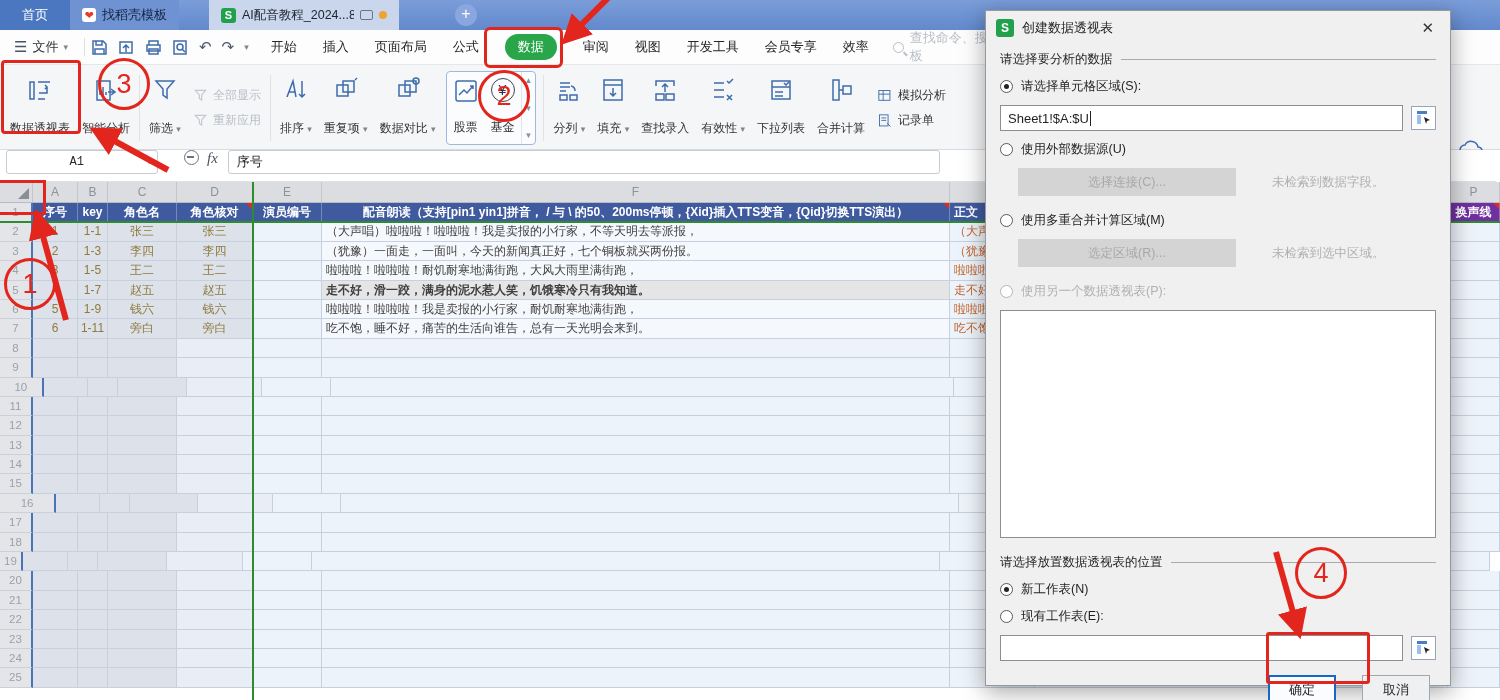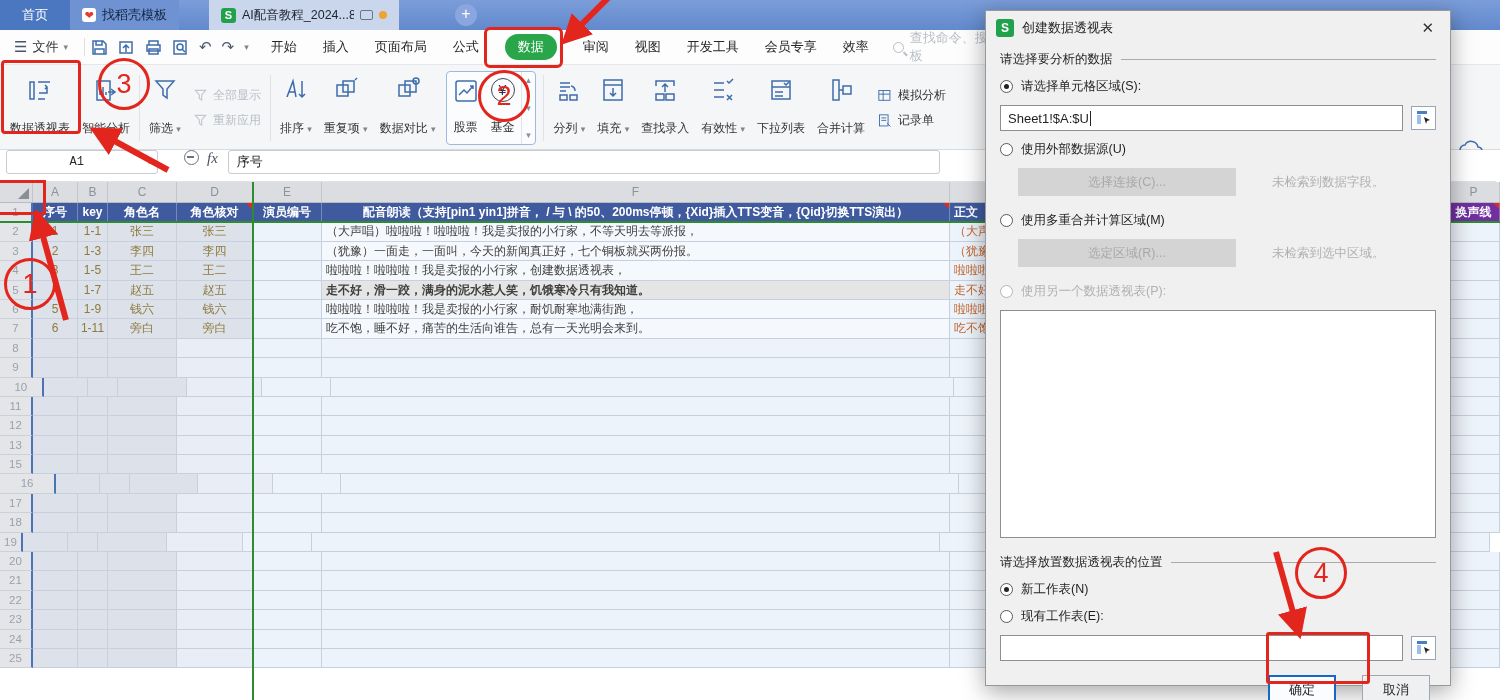--- a/index.html
+++ b/index.html
@@ -404,21 +404,21 @@
           <div class="cell " style="width: 413px; background: rgb(237, 243, 250);"></div>
           <div class="cell " style="width: 52px; background: rgb(237, 243, 250);"></div>
         </div>
         <div class="g-row">
           <div class="rh" style="width: 33px;">4</div>
           <div class="cell c-olive center" style="width: 45px; background: rgb(221, 226, 234);">3</div>
           <div class="cell c-olive center" style="width: 30px; background: rgb(221, 226, 234);">1-5</div>
           <div class="cell c-olive center" style="width: 69px; background: rgb(221, 226, 234);">王二</div>
           <div class="cell c-olive center" style="width: 76px; background: rgb(221, 226, 234);">王二</div>
           <div class="cell c-olive center" style="width: 69px; background: rgb(237, 243, 250);"></div>
-          <div class="cell c-dark left" style="width: 628px; background: rgb(245, 249, 253);">啦啦啦！啦啦啦！我是卖报的小行家，创建数据透视表，</div>
+          <div class="cell c-dark left" style="width: 628px; background: rgb(245, 249, 253);">啦啦啦！啦啦啦！耐饥耐寒地满街跑，大风大雨里满街跑，</div>
           <div class="cell c-orange left" style="width: 85px; background: rgb(237, 243, 250);">啦啦啦</div>
           <div class="cell " style="width: 413px; background: rgb(237, 243, 250);"></div>
           <div class="cell " style="width: 52px; background: rgb(237, 243, 250);"></div>
         </div>
         <div class="g-row">
           <div class="rh" style="width: 33px;">5</div>
           <div class="cell c-olive center" style="width: 45px; background: rgb(221, 226, 234);">4</div>
           <div class="cell c-olive center" style="width: 30px; background: rgb(221, 226, 234);">1-7</div>
           <div class="cell c-olive center" style="width: 69px; background: rgb(221, 226, 234);">赵五</div>
           <div class="cell c-olive center" style="width: 76px; background: rgb(221, 226, 234);">赵五</div>
@@ -507,20 +507,32 @@
           <div class="cell " style="width: 69px; background: rgb(221, 226, 234);"></div>
           <div class="cell " style="width: 76px; background: rgb(233, 238, 246);"></div>
           <div class="cell " style="width: 69px; background: rgb(237, 243, 250);"></div>
           <div class="cell " style="width: 628px; background: rgb(237, 243, 250);"></div>
           <div class="cell " style="width: 85px; background: rgb(237, 243, 250);"></div>
           <div class="cell " style="width: 413px; background: rgb(237, 243, 250);"></div>
           <div class="cell " style="width: 52px; background: rgb(237, 243, 250);"></div>
         </div>
         <div class="g-row">
           <div class="rh" style="width: 33px;">13</div>
+          <div class="cell " style="width: 45px; background: rgb(221, 226, 234);"></div>
+          <div class="cell " style="width: 30px; background: rgb(221, 226, 234);"></div>
+          <div class="cell " style="width: 69px; background: rgb(221, 226, 234);"></div>
+          <div class="cell " style="width: 76px; background: rgb(233, 238, 246);"></div>
+          <div class="cell " style="width: 69px; background: rgb(237, 243, 250);"></div>
+          <div class="cell " style="width: 628px; background: rgb(237, 243, 250);"></div>
+          <div class="cell " style="width: 85px; background: rgb(237, 243, 250);"></div>
+          <div class="cell " style="width: 413px; background: rgb(237, 243, 250);"></div>
+          <div class="cell " style="width: 52px; background: rgb(237, 243, 250);"></div>
+        </div>
+        <div class="g-row">
+          <div class="rh" style="width: 33px;">14</div>
           <div class="cell " style="width: 45px; background: rgb(221, 226, 234);"></div>
           <div class="cell " style="width: 30px; background: rgb(221, 226, 234);"></div>
           <div class="cell " style="width: 69px; background: rgb(221, 226, 234);"></div>
           <div class="cell " style="width: 76px; background: rgb(233, 238, 246);"></div>
           <div class="cell " style="width: 69px; background: rgb(237, 243, 250);"></div>
           <div class="cell " style="width: 628px; background: rgb(237, 243, 250);"></div>
           <div class="cell " style="width: 85px; background: rgb(237, 243, 250);"></div>
           <div class="cell " style="width: 413px; background: rgb(237, 243, 250);"></div>
           <div class="cell " style="width: 52px; background: rgb(237, 243, 250);"></div>
         </div>

